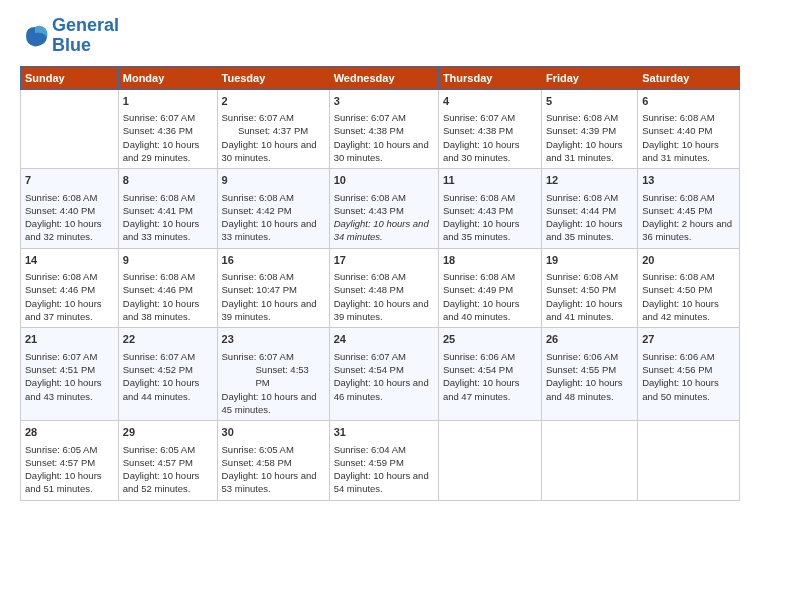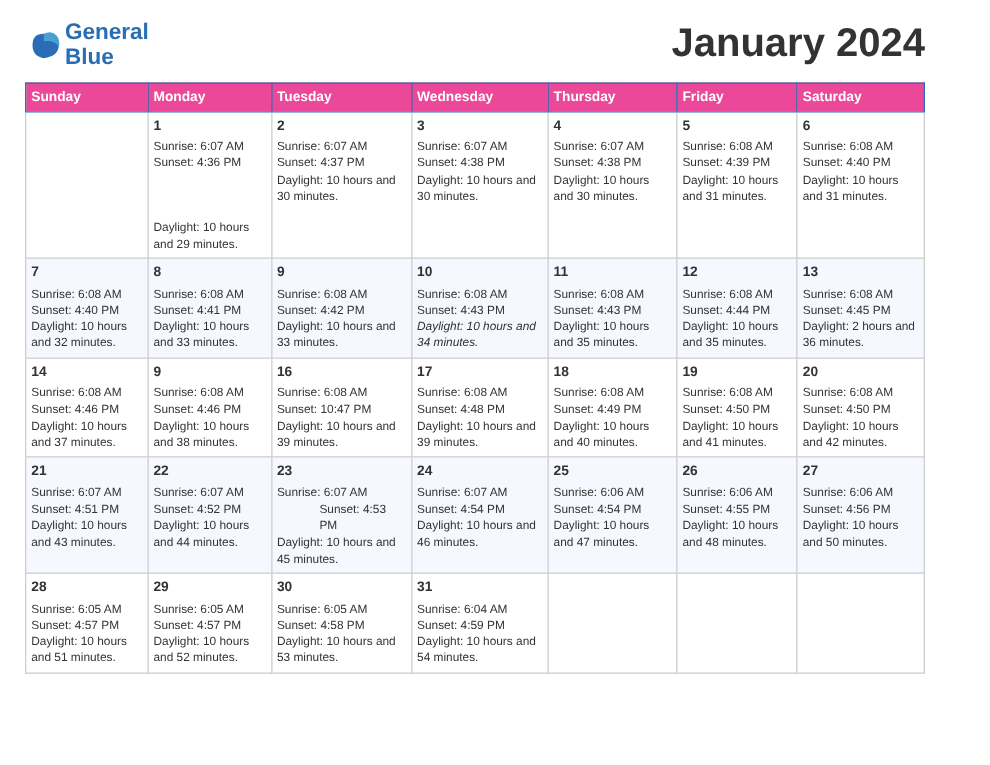--- a/index.html
+++ b/index.html
@@ -50,21 +50,21 @@
     .subtitle {
       font-size: 15px;
       color: #555;
     }
     table {
       width: 100%;
       border-collapse: collapse;
       font-size: 10px;
     }
     thead tr th {
-      background-color: #ec4899;
+      background-color: #c2410c;
       color: #fff;
       padding: 5px 4px;
       text-align: left;
       font-size: 11px;
       font-weight: bold;
       border: 1px solid #2a6db5;
     }
     tbody tr td {
       border: 1px solid #ccc;
       padding: 4px 4px;
@@ -100,21 +100,20 @@
       <svg class="logo-icon" viewBox="0 0 40 40">
         <path d="M8 20 Q8 8 20 8 Q30 8 32 16 Q36 10 36 20 Q36 32 20 34 Q8 32 8 20Z" fill="#2a6db5"></path>
         <path d="M20 8 Q28 4 34 10 Q38 16 36 22 Q32 14 20 16Z" fill="#4a9fd5"></path>
       </svg>
       <div class="logo-text">
         <div><span>General</span></div>
         <div style="color:#2a6db5;">Blue</div>
       </div>
     </div>
     <div class="title-block">
-      <div class="main-title">January 2024</div>
     </div>
   </div>
 
   <table>
     <thead>
       <tr>
       <th>Sunday</th>
           <th>Monday</th>
           <th>Tuesday</th>
           <th>Wednesday</th>
@@ -123,26 +122,26 @@
           <th>Saturday</th>
         </tr>
     </thead>
     <tbody id="calendar-body">
     <tr>
           <td class="empty-cell"></td>
           <td>
             <span class="day-number">1</span>
             <span style="display: block;">Sunrise: 6:07 AM</span>
             <span style="display: block;">Sunset: 4:36 PM</span>
-            <span style="display: block; margin-top: 38px;">Daylight: 10 hours and 29 minutes.</span>
+            <span style="display: block;">Daylight: 10 hours and 29 minutes.</span>
           </td>
           <td>
             <span class="day-number">2</span>
             <span style="display: block;">Sunrise: 6:07 AM</span>
-            <span style="display: block;">Sunset: 4:37 PM</span>
+            <span style="display: block; text-align: center;">Sunset: 4:37 PM</span>
             <span style="display: block;">Daylight: 10 hours and 30 minutes.</span>
           </td>
           <td>
             <span class="day-number">3</span>
             <span style="display: block;">Sunrise: 6:07 AM</span>
             <span style="display: block;">Sunset: 4:38 PM</span>
             <span style="display: block;">Daylight: 10 hours and 30 minutes.</span>
           </td>
           <td>
             <span class="day-number">4</span>

